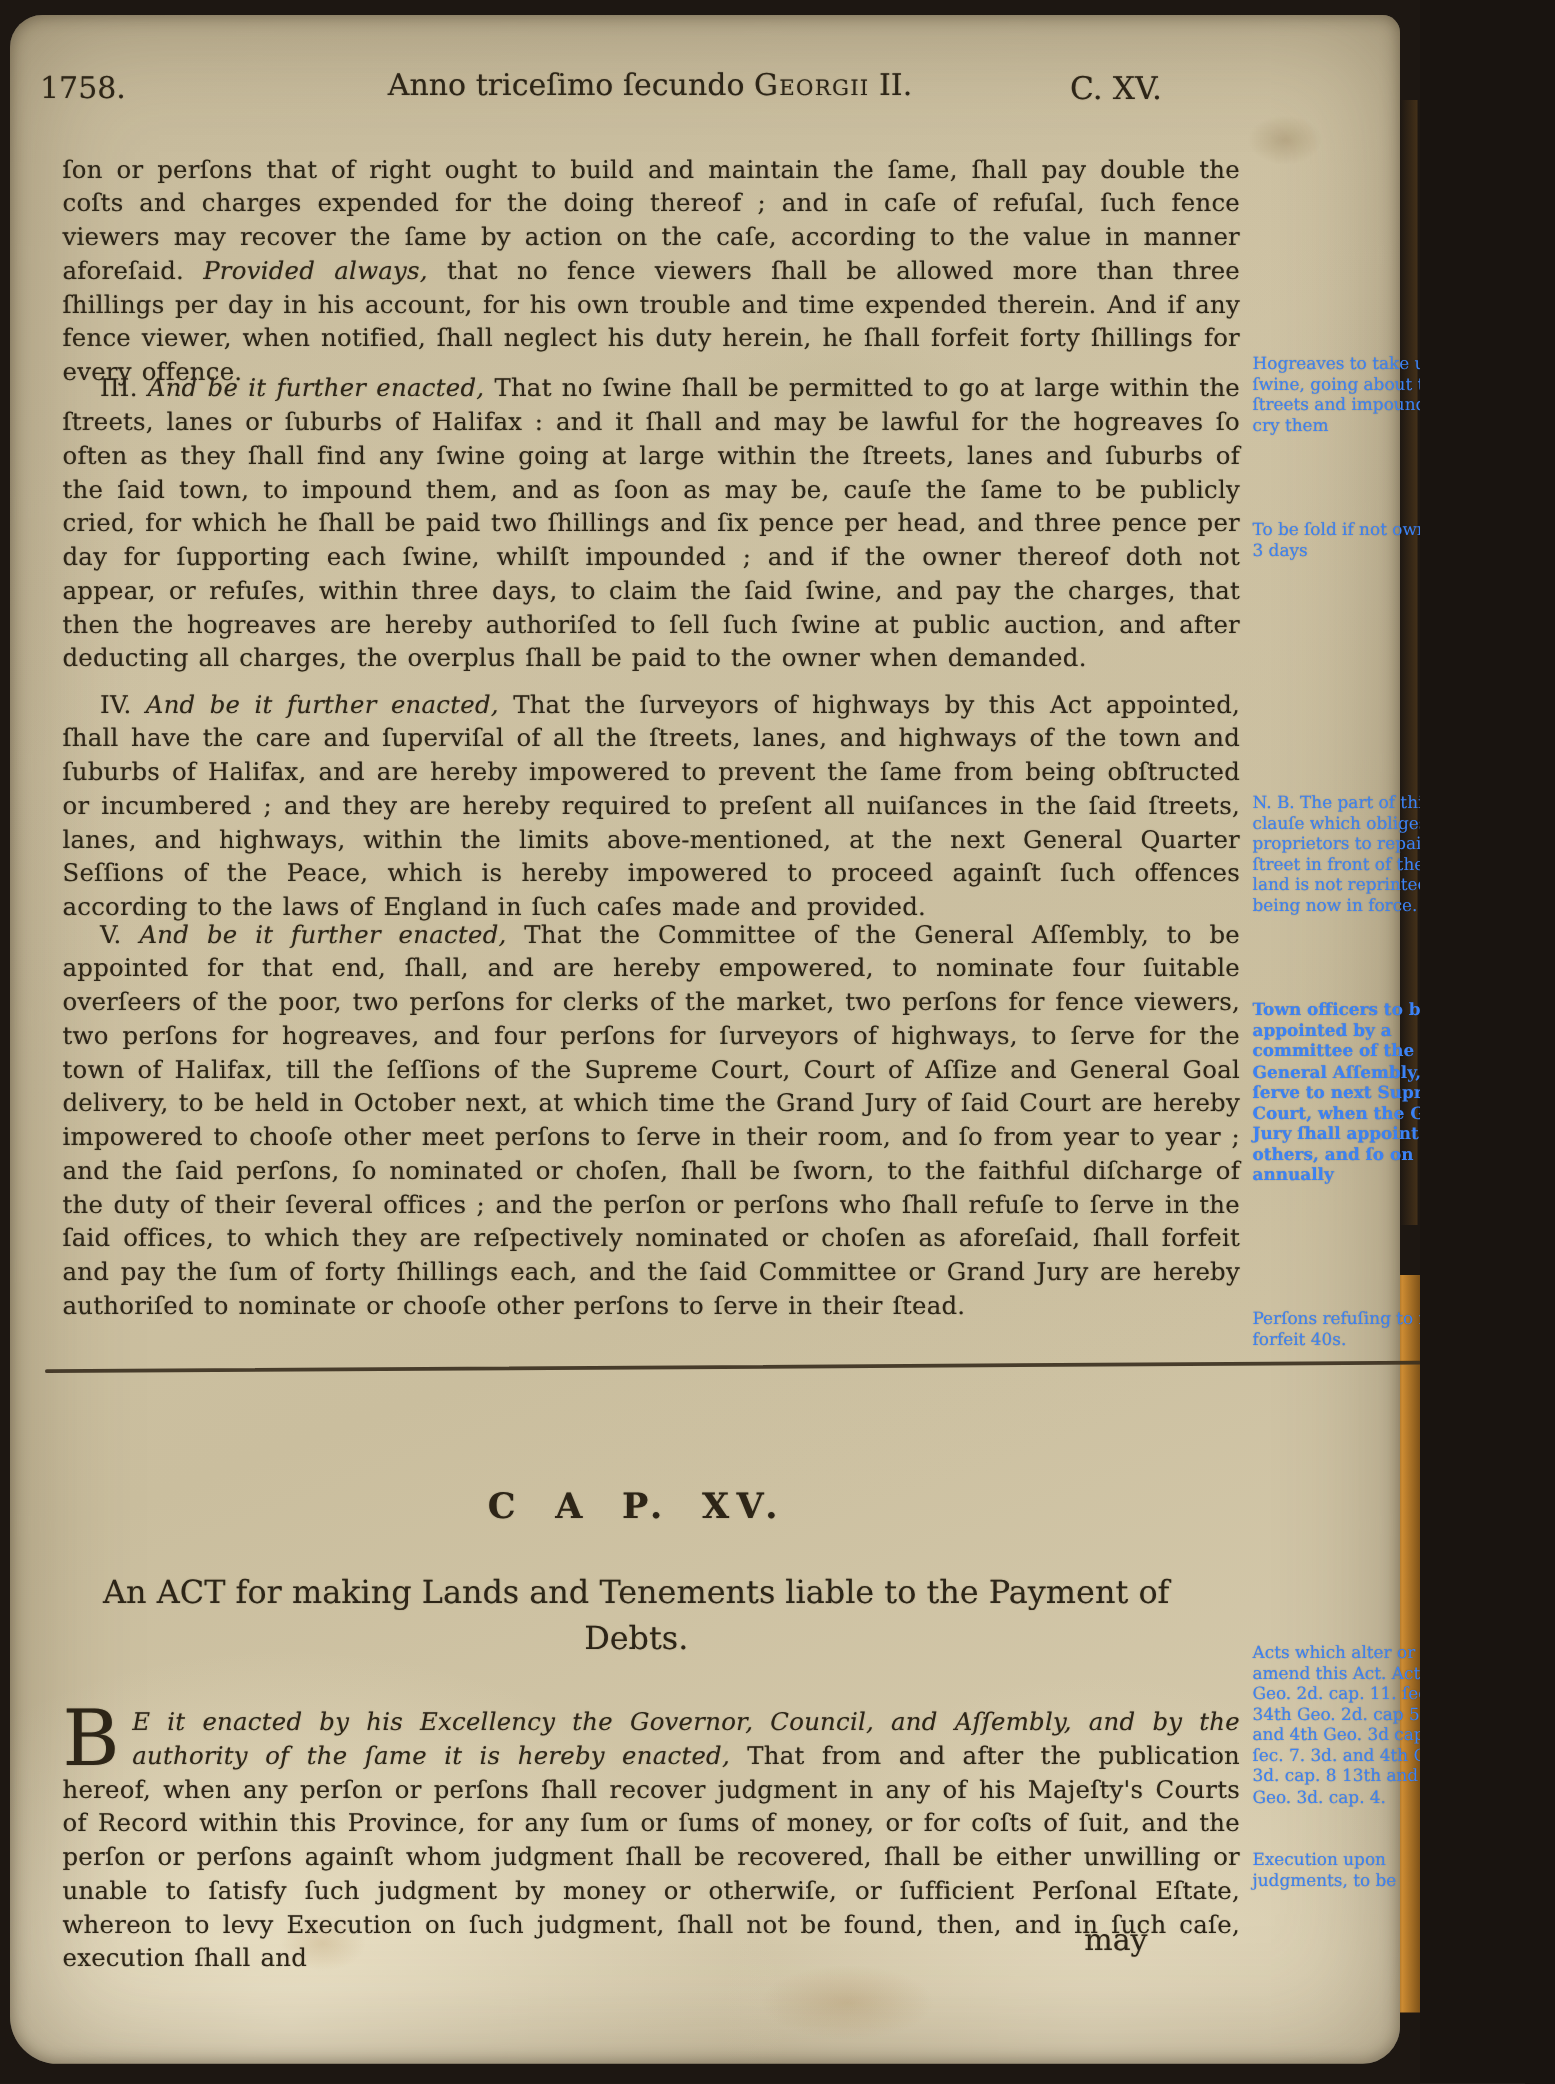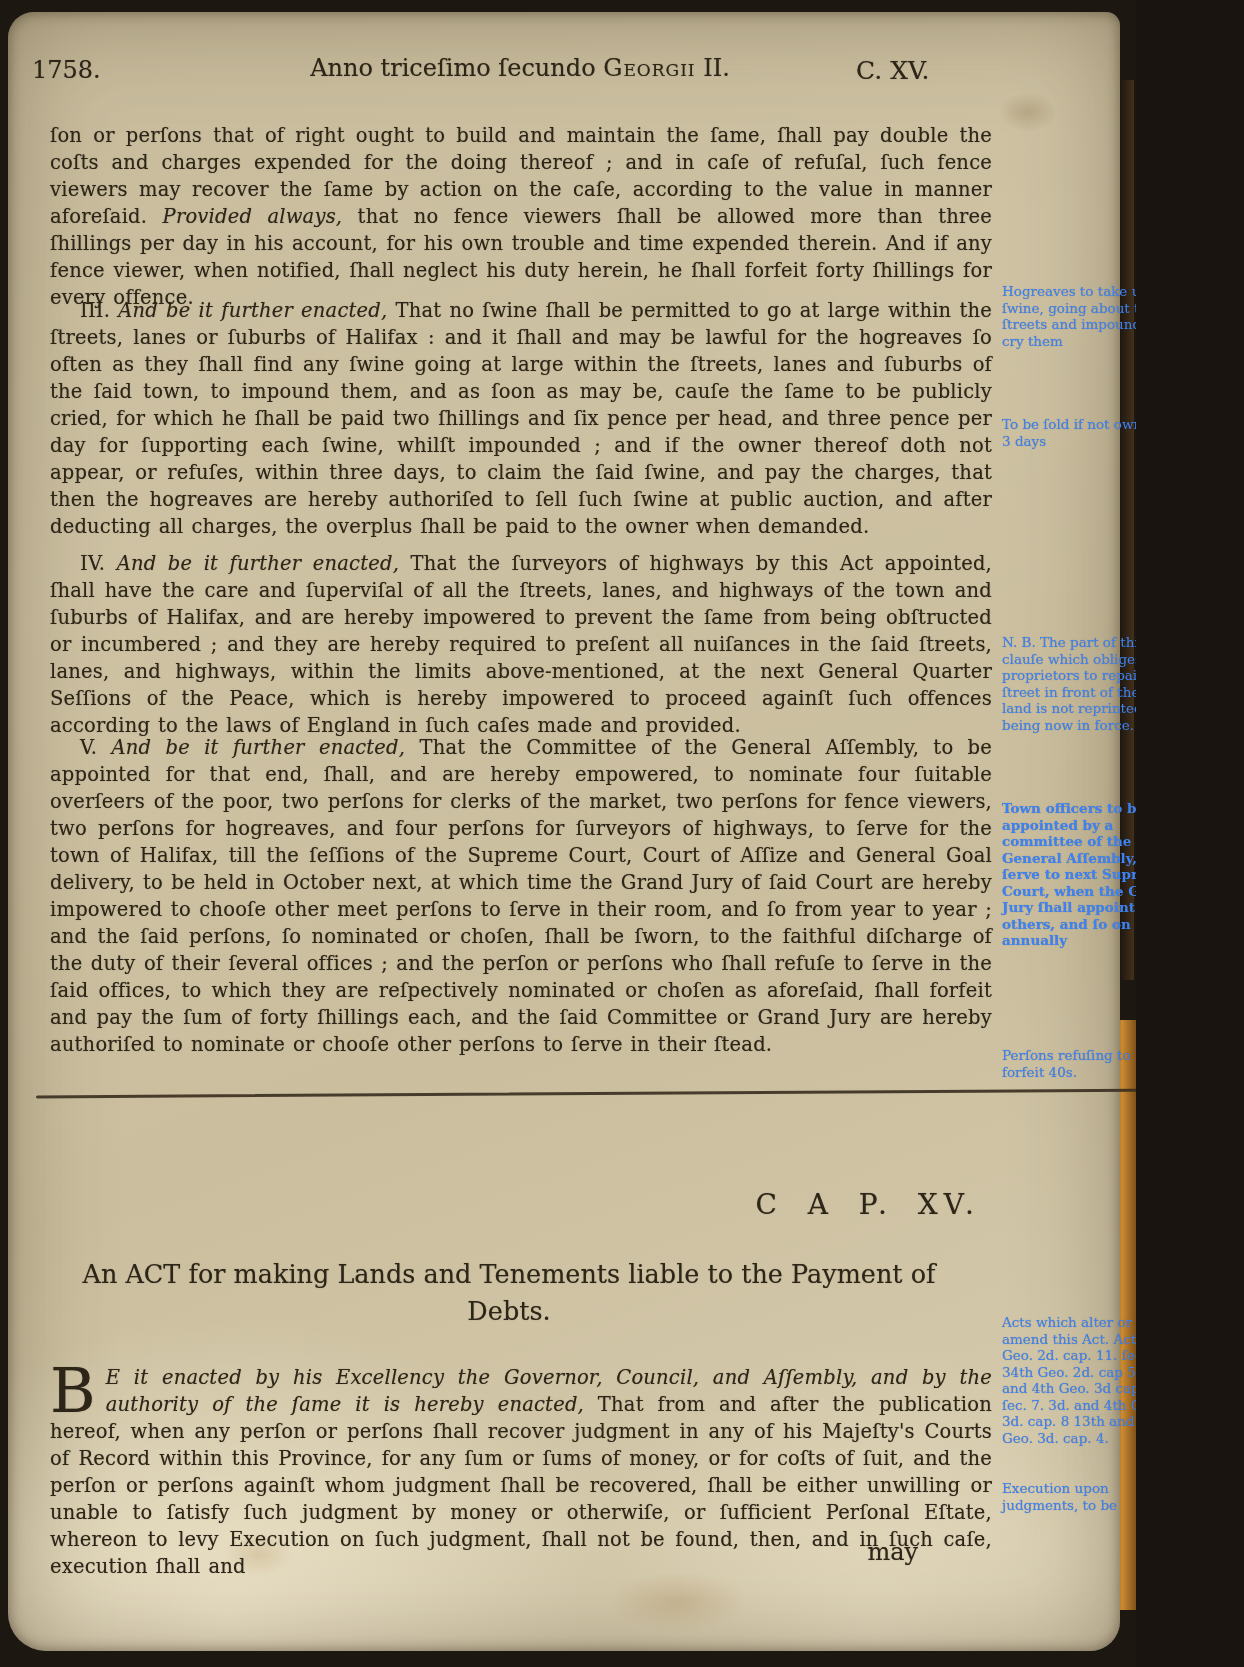--- a/index.html
+++ b/index.html
@@ -23,22 +23,22 @@
   .abs{position:absolute;}
   .main{left:38px;width:942px;text-align:justify;font-size:19.5px;line-height:27px;
         letter-spacing:.2px;word-spacing:1.5px;margin:12px;}
   .indent{text-indent:30px;}
   .margin-note{left:1002px;width:176px;font-size:13.5px;line-height:16.5px;color:#3b82f6;
         text-shadow:0 0 1px rgba(62,52,37,.4);text-align:left;}
   .hdr{font-size:24px;}
   .smallcaps{font-variant:small-caps;letter-spacing:1px;}
   .divider{left:36px;top:1092px;width:1118px;height:3px;background:#392e1e;
         transform:rotate(-.35deg);border-radius:2px;opacity:.9;}
-  .cap-heading{left:38px;top:1188px;width:942px;text-align:right;font-size:28px;
-        letter-spacing:6px;word-spacing:10px;}
+  .cap-heading{left:38px;top:1188px;width:942px;text-align:center;font-size:28px;
+        letter-spacing:6px;word-spacing:10px;font-weight:bold;}
   .act-title{left:38px;top:1256px;width:942px;padding:0;box-sizing:border-box;
         text-align:center;font-size:25.5px;line-height:37px;}
   .act-title span{display:inline-block;max-width:960px;}
   .enacting{top:1352px;}
   .dropcap{float:left;font-size:62px;line-height:48px;padding:3px 10px 0 0;color:#2d2517;}
   .catchword{left:38px;top:1538px;width:880px;text-align:right;font-size:24px;}
   i{font-style:italic;}
 </style>
 </head>
 <body>

